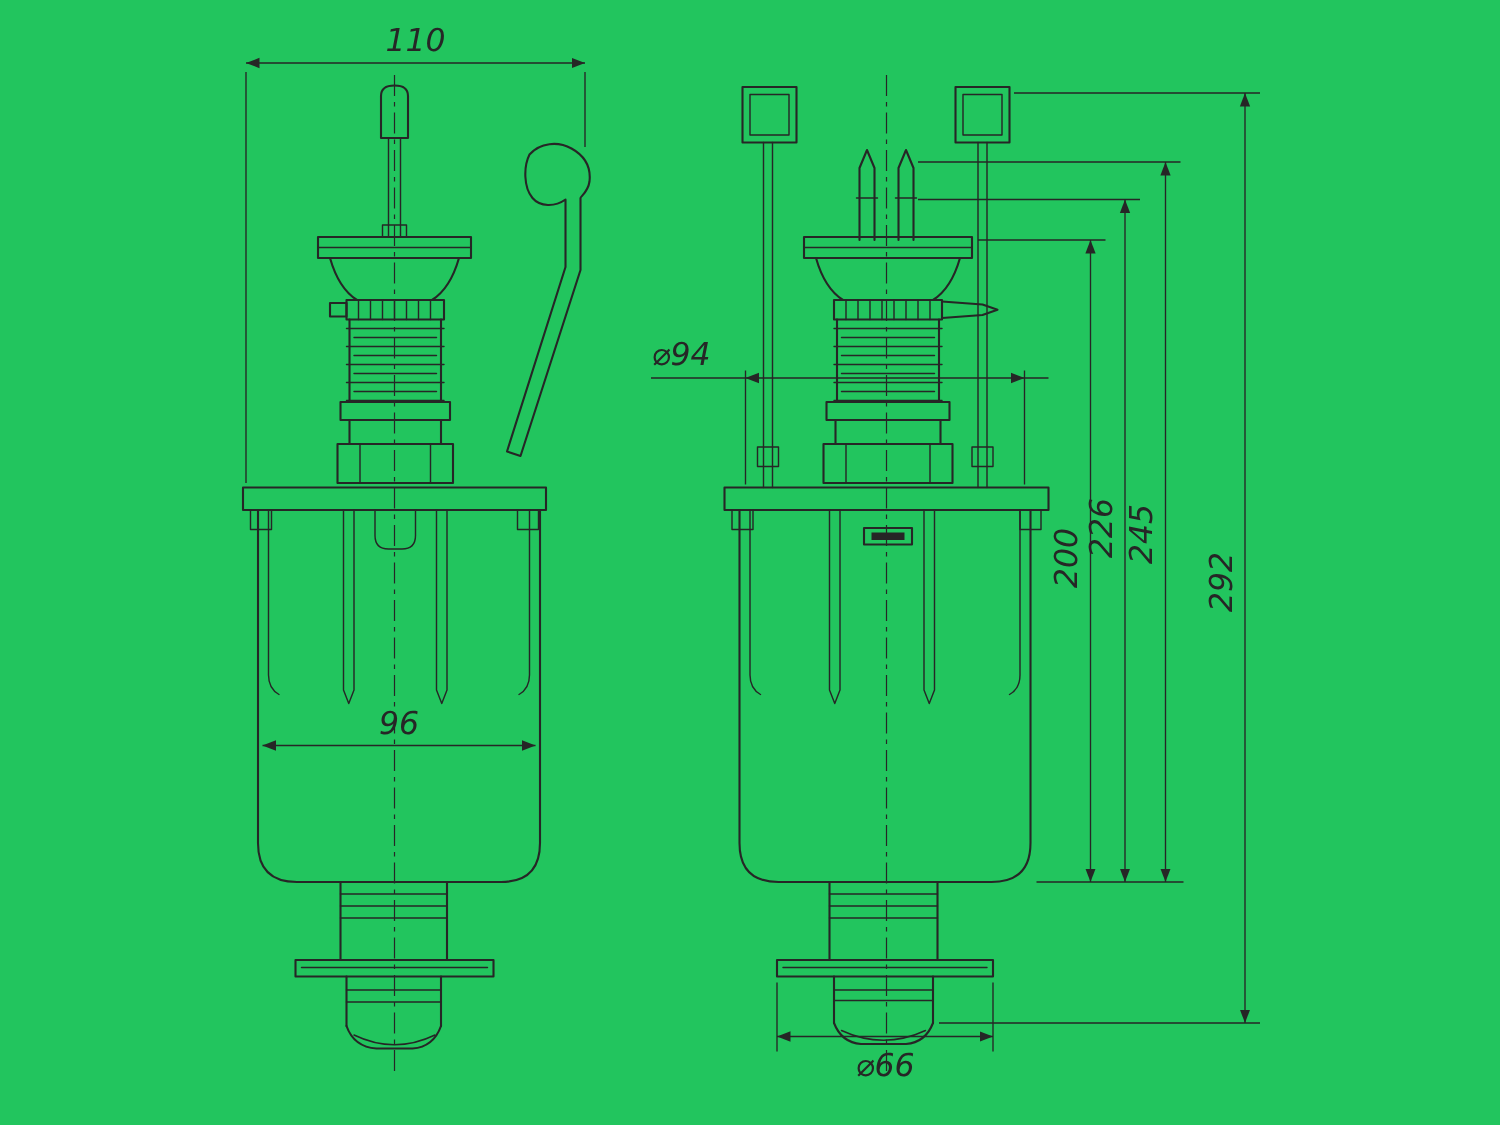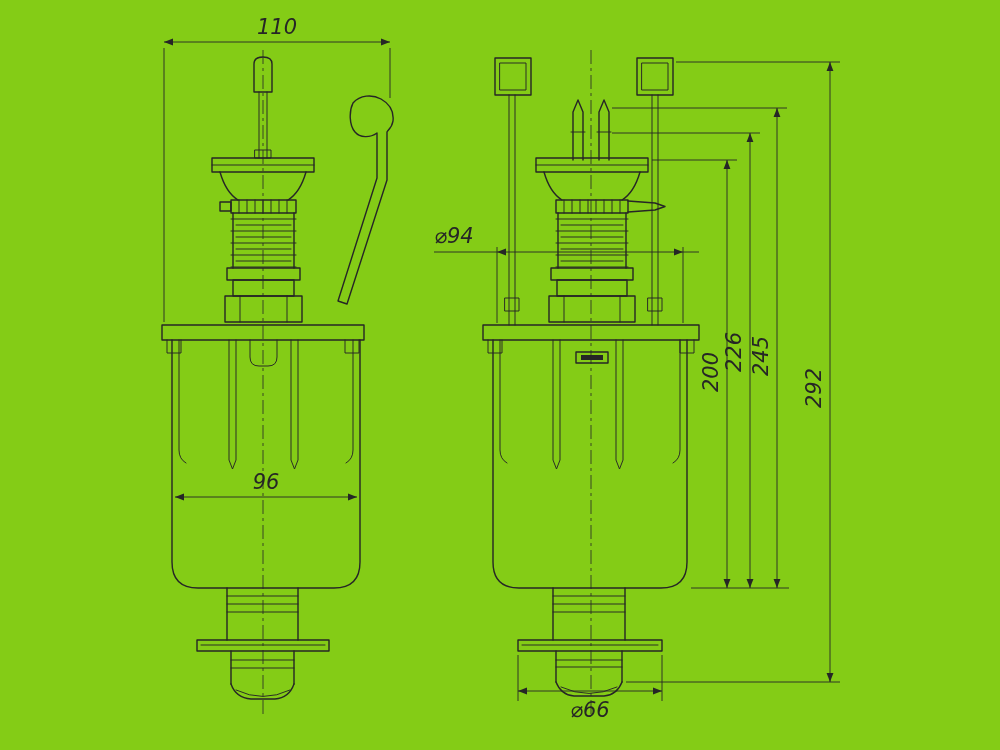--- a/index.html
+++ b/index.html
@@ -1,17 +1,17 @@
 <!DOCTYPE html>
 <html style="--line: #262626;"><head>
 <meta charset="utf-8">
 <style>
   html,body{margin:0;padding:0;background:#ffffff;}
   .canvas{
-    width:1000px;height:750px;background:#84cc16;position:relative;overflow:hidden;
+    width:1000px;height:750px;background:#22c55e;position:relative;overflow:hidden;
     font-family:"DejaVu Sans","Liberation Sans",sans-serif;
   }
   svg{display:block;color:var(--line,#262626);}
   
   .ol{stroke:currentColor;stroke-width:1.4;fill:none;stroke-linejoin:round;stroke-linecap:round;}
   
   .tl{stroke:currentColor;stroke-width:0.95;fill:none;stroke-linejoin:round;stroke-linecap:round;}
   
   .dl{stroke:currentColor;stroke-width:0.9;fill:none;}
   

